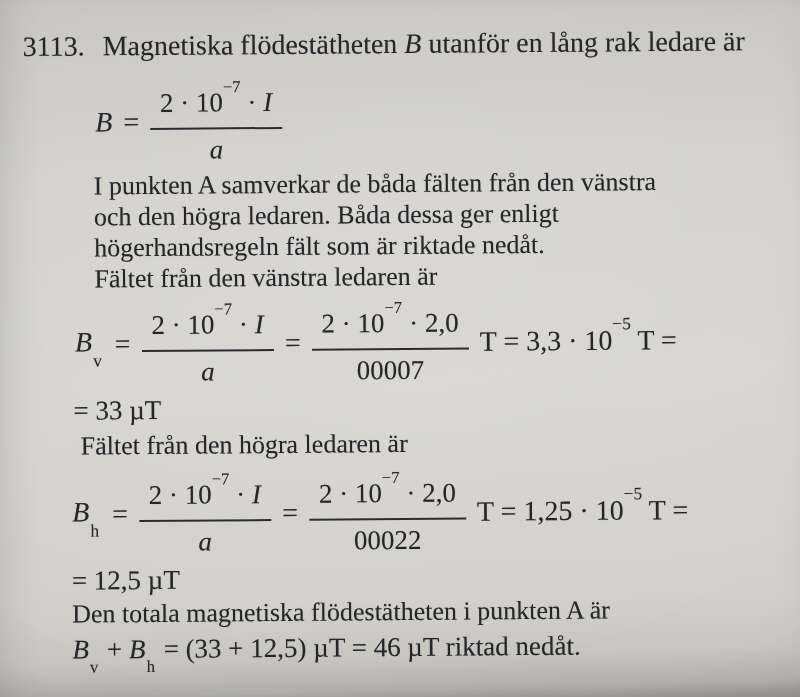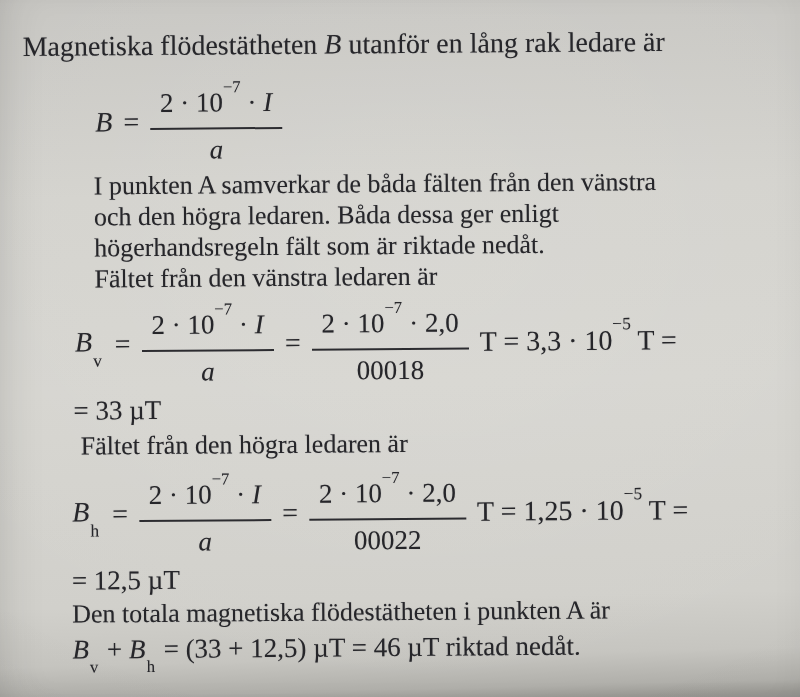--- a/index.html
+++ b/index.html
@@ -41,20 +41,21 @@
   .para3   { font-size:26px; line-height:32px; margin:2px 0 0 45px; }
   .final   { font-size:27px; line-height:34px; margin:2px 0 0 45px; white-space:nowrap; }
 </style>
 </head>
 <body>
 
 <div class="page">
   <div class="content">
 
     <div class="title-row">
+      <span class="num-label">3113.</span>
       <span class="title-text"><span>Magnetiska flödestätheten </span><span class="it">B</span><span> utanför en lång rak ledare är</span></span>
     </div>
 
     <div class="formula-row f1">
       <span class="it">B</span>
       <span>=</span>
       <span class="frac">
         <span class="num"><span>2 · 10</span><sup class="e">−7</sup><span> · </span><span class="it">I</span></span>
         <span class="den it">a</span>
       </span>
@@ -70,21 +71,21 @@
     <div class="formula-row f2">
       <span><span class="it">B</span><sub class="s">v</sub></span>
       <span>=</span>
       <span class="frac">
         <span class="num"><span>2 · 10</span><sup class="e">−7</sup><span> · </span><span class="it">I</span></span>
         <span class="den it">a</span>
       </span>
       <span>=</span>
       <span class="frac">
         <span class="num"><span>2 · 10</span><sup class="e">−7</sup><span> · 2,0</span></span>
-        <span class="den">00018</span>
+        <span class="den">00007</span>
       </span>
       <span><span>T = 3,3 · 10</span><sup class="e">−5</sup><span> T =</span></span>
     </div>
 
     <div class="result">= 33 µT</div>
 
     <div class="para2">Fältet från den högra ledaren är</div>
 
     <div class="formula-row f3">
       <span><span class="it">B</span><sub class="s">h</sub></span>

